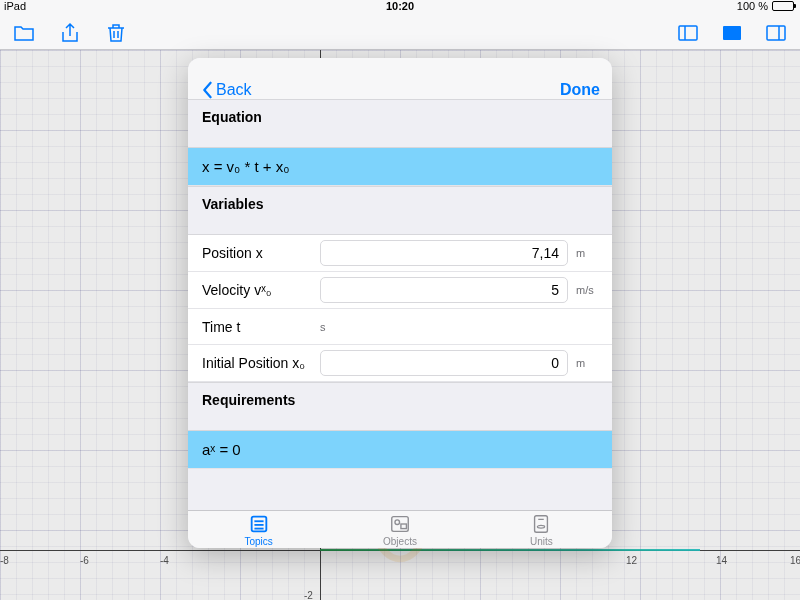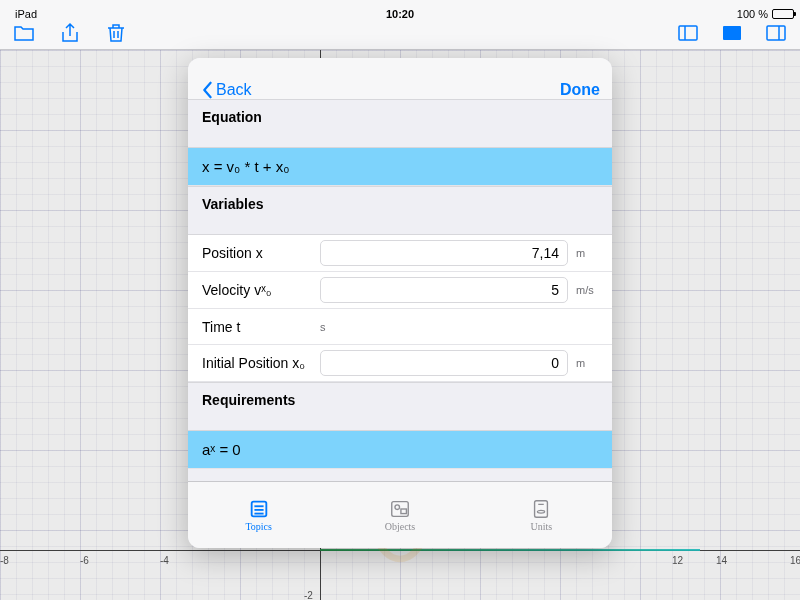--- a/index.html
+++ b/index.html
@@ -4,23 +4,23 @@
 <style>
   * { box-sizing: border-box; margin: 0; padding: 0; }
   html, body { width: 800px; height: 600px; overflow: hidden; font-family: -apple-system, "Helvetica Neue", Arial, sans-serif; }
   body { background: #fff; }
 
   
   .statusbar {
     height: 20px; width: 100%;
     background: rgba(0,0,0,0); 
     position: absolute; top: 0; left: 0; z-index: 50;
-    display: flex; align-items: flex-end;
+    display: flex; align-items: flex-start;
     font-size: 11px; color: #000;
-    padding: 0 15px;
+    padding: 0 4px;
   }
   .statusbar .left { display:flex; align-items:center; gap:6px; }
   .statusbar .center { position:absolute; left:50%; transform:translateX(-50%); font-weight:600; }
   .statusbar .right { position:absolute; right:6px; display:flex; align-items:center; gap:4px; }
   .battery { width:22px; height:10px; border:1px solid #000; border-radius:2px; position:relative; }
   .battery::after { content:""; position:absolute; right:-3px; top:2px; width:2px; height:4px; background:#000; border-radius:0 1px 1px 0;}
   .battery-fill { background:#000; height:100%; width:100%; }
 
   
   .toolbar {
@@ -87,23 +87,22 @@
   .var-label { font-size:14px; color:#000; min-width:110px; }
   .var-input {
     flex:1; border:1px solid #d8d8dc; border-radius:5px;
     height:26px; padding:0 8px; text-align:right; font-size:14px;
     background:#fff;
   }
   .var-unit { width:26px; font-size:11px; color:#6d6d72; text-align:left; }
 
   
   .tabbar {
-    height:67px; background:#f7f7f8; border-top:1px solid #c8c8cc;
+    height:38px; background:#f7f7f8; border-top:1px solid #c8c8cc;
     display:flex;
-    font-family:Liberation Serif, serif;
   }
   .tabbar .tab {
     flex:1; display:flex; flex-direction:column; align-items:center; justify-content:center;
     font-size:10px; color:#8e8e93; gap:1px;
   }
   .tabbar .tab.active { color:#007aff; }
   .tabbar svg { width:24px; height:22px; }
 
   
   .atom-bg { position:absolute; left:50%; top:300px; transform:translate(-50%,0); opacity:0.15; z-index:0; pointer-events:none;}
@@ -167,21 +166,21 @@
   </div>
 </div>
 
 <div class="graph">
   <div class="axis-x"></div>
   <div class="axis-y"></div>
   <div class="axis-highlight"></div>
   <span class="tick" style="left:0px;  top:505px">-8</span>
   <span class="tick" style="left:80px; top:505px">-6</span>
   <span class="tick" style="left:160px;top:505px">-4</span>
-  <span class="tick" style="left:672px;top:505px">12</span>
+  <span class="tick" style="left:626px;top:505px">12</span>
   <span class="tick" style="left:716px;top:505px">14</span>
   <span class="tick" style="left:790px;top:505px">16</span>
   <span class="tick" style="left:304px;top:540px">-2</span>
 
   <svg class="atom-bg" width="220" height="220" viewBox="0 0 100 100">
     <ellipse cx="50" cy="50" rx="45" ry="18" stroke="#2aa02a" stroke-width="3" fill="none" transform="rotate(30 50 50)"></ellipse>
     <ellipse cx="50" cy="50" rx="45" ry="18" stroke="#1e88e5" stroke-width="3" fill="none" transform="rotate(-30 50 50)"></ellipse>
     <ellipse cx="50" cy="50" rx="45" ry="18" stroke="#f0a020" stroke-width="3" fill="none" transform="rotate(90 50 50)"></ellipse>
     <circle cx="50" cy="50" r="6" fill="#e07020"></circle>
   </svg>

